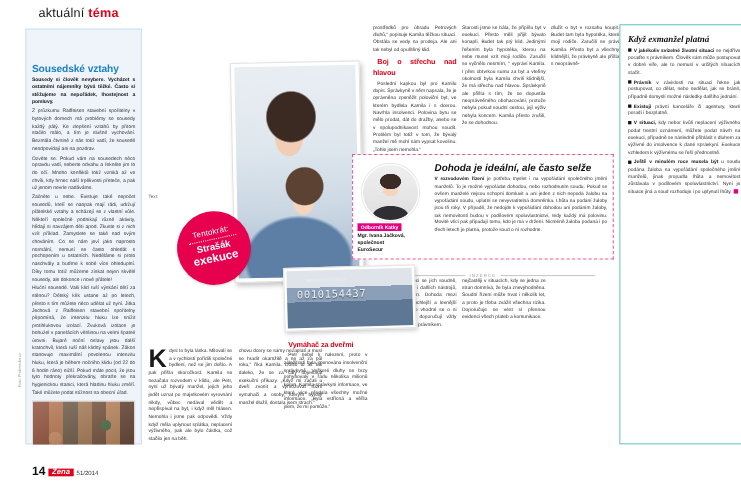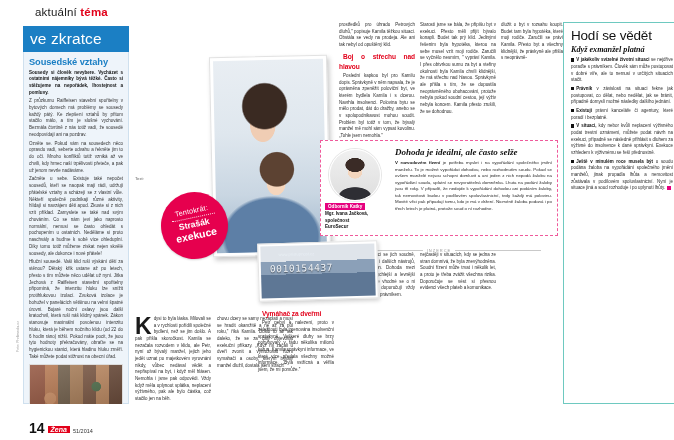--- a/index.html
+++ b/index.html
@@ -252,21 +252,21 @@
     padding: 1px 3px;
   }
   .expert-name {
     position: absolute; left: 4px; top: 70px;
     width: 62px;
     font-size: 4.6px; line-height: 1.42;
     font-weight: bold; color: #111;
   }
   .dohoda-title {
     position: absolute; left: 74px; top: 6px;
-    font-family: Liberation Serif, serif;
+    font-family: Liberation Sans, sans-serif;
     font-style: italic; font-weight: bold;
     font-size: 9px; color: #111;
     white-space: nowrap;
   }
   .dohoda-body {
     position: absolute; left: 74px; top: 19px;
     width: 157px;
     font-size: 4.4px; line-height: 1.48;
     color: #2b2b2b; text-align: justify;
   }
@@ -315,42 +315,41 @@
     display: inline-block; width: 3.2px; height: 3.2px;
     background: #111; margin-right: 2px; vertical-align: middle;
   }
   .gb-end {
     display: inline-block; width: 3.4px; height: 3.4px;
     background: #e6007e; margin-left: 2px; vertical-align: middle;
   }
 
   
   .footer { position: absolute; left: 14px; top: 419px; }
-  .pg-num { font-size: 14px; font-weight: bold; color: #111; }
+  .pg-num { font-size: 11px; font-weight: bold; color: #111; }
   .pg-logo {
     display: inline-block;
     background: #e2001a; color: #fff;
     font-size: 7px; font-weight: bold;
     font-style: italic;
     padding: 0 3px; margin: 0 3px;
     vertical-align: 1px;
   }
   .pg-iss { font-size: 5.5px; color: #333; }
 </style>
 </head>
 <body>
 
 <div id="page">
 
   <div class="kicker">
     <span>aktuální </span><span class="b">téma</span>
   </div>
 
   <div class="sidebar"></div>
-  <div class="sidebar-tab">ve zkratce</div>
   <div class="sidebar-inner">
     <div class="sb-title">Sousedské vztahy</div>
     <div class="sb-lead">Sousedy si člověk nevybere. Vycházet s ostatními nájemníky bývá těžké. Často si stěžujeme na nepořádek, lhostejnost a pomluvy.</div>
     <div class="sb-p">Z průzkumu Raiffeisen stavební spořitelny v bytových domech má problémy se sousedy každý pátý. Ke zlepšení vztahů by přitom stačilo málo, a tím je slušné vychování. Bezmála čtvrtině z nás totiž vadí, že sousedé neodpovídají ani na pozdrav.</div>
     <div class="sb-p">Ozvěte se. Pokud vám na sousedech něco opravdu vadí, seberte odvahu a řekněte jim to do očí. Mnoho konfliktů totiž vznikà až ve chvíli, kdy hrnec naší trpělivosti přeteče, a pak už jenom nevrle nadáváme.</div>
     <div class="sb-p">Začněte u sebe. Existuje také nepočet sousedů, kteří se naopak mají rádi, udržují přátelské vztahy a scházejí se z vlastní vůle. Někteří společně podnikají různé aktivity, hlídají si navzájem děti apod. Zkuste si z nich vzít příklad. Zamyslete se také nad svým chováním. Co se nám jeví jako naprosto normální, nemusí se často ohledát s pochopením u ostatních. Neděláme si proto naschvály a buďme k sobě více ohleduplní. Díky tomu totiž můžeme získat nejen skvělé sousedy, ale dokonce i nové přátele!</div>
     <div class="sb-p">Hluční sousedé. Vaši klid ruší výskání dětí za stěnou? Dětský křik ustane až po letech, přesto s tím můžete něco udělat už nyní. Jitka Jechová z Raiffeisen stavební spořitelny připomíná, že intenzitu hluku lze snížit protihlukovou izolací. Zvuková izolace je bohužel v panelácích většinou na velmi špatné úrovni. Bujaré noční oslavy jsou další kratochvíl, která ruší náš klidný spánek. Zákon stanovuje maximální povolenou intenzitu hluku, která je během nočního klidu (od 22 do 6 hodin ráno) nižší. Pokud máte pocit, že jsou tyto hodnoty překračovány, obraťte se na hygienickou stanici, která hladinu hluku změří. Také můžete podat stížnost na obecní úřad.</div>
     <div class="sb-photo"></div>
   </div>
   <div class="side-credit">Foto: Profimedia.cz</div>
@@ -419,21 +418,20 @@
       <div>společnost</div>
       <div>EuroSecur</div>
     </div>
     <div class="dohoda-title">Dohoda je ideální, ale často selže</div>
     <div class="dohoda-body"><b>V rozvodovém řízení</b><span> je potřeba myslet i na vypořádání společného jmění manželů. To je možné vypořádat dohodou, nebo rozhodnutím soudu. Pokud se ovšem manželé nejsou schopni domluvit a ani jeden z nich nepodá žalobu na vypořádání soudu, uplatní se nevyvratitelná domněnka. Lhůta na podání žaloby jsou tři roky. V případě, že nedojde k vypořádání dohodou ani podáním žaloby, tak nemovitosti budou v podílovém spoluvlastnictví, tedy každý má polovinu. Movité věci pak připadají tomu, kdo je má v držení. Nicméně žaloba podaná i po třech letech je platná, protože soud o ní rozhodne.</span></div>
   </div>
 
   <div class="inzerce">INZERCE</div>
 
   <div class="greenbox">
-    <div class="gb-title">Hodí se vědět</div>
     <div class="gb-sub">Když exmanžel platná</div>
     <div class="gb-item"><span class="gb-sq"></span><b>V jakékoliv svízelné životní situaci</b><span> se nejdříve poraďte s právníkem. Člověk sám může postupovat v dobré víře, ale to nemusí v určitých situacích stačit.</span></div>
     <div class="gb-item"><span class="gb-sq"></span><b>Právník</b><span> v závislosti na situaci řekne jak postupovat, co dělat, nebo nedělat, jak se bránit, případně domyslí možné následky dalšího jednání.</span></div>
     <div class="gb-item"><span class="gb-sq"></span><b>Existují</b><span> právní kanceláře či agentury, které poradí i bezplatně.</span></div>
     <div class="gb-item"><span class="gb-sq"></span><b>V situaci,</b><span> kdy nebor kvůli neplacení výživného podat trestní oznámení, můžete podat návrh na exekuci, případně se následně přihlásit s dluhem za výživné do insolvence k dané správkyni. Exekuce vzhledem k výživnému se řeší přednostně.</span></div>
     <div class="gb-item"><span class="gb-sq"></span><b>Ještě v minulém roce musela být</b><span> u soudu podána žaloba na vypořádání společného jmění manželů, jinak propadla lhůta a nemovitost zůstávala v podílovém spoluvlastnictví. Nyní je situace jiná a soud rozhoduje i po uplynutí lhůty.</span><span class="gb-end"></span></div>
   </div>
 
   <div class="footer">
     <span class="pg-num">14</span><span class="pg-logo">Žena</span><span class="pg-iss">51/2014</span>

